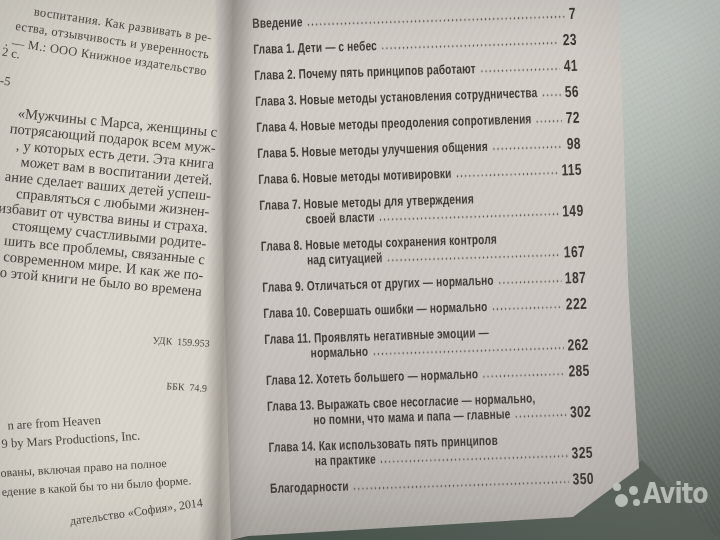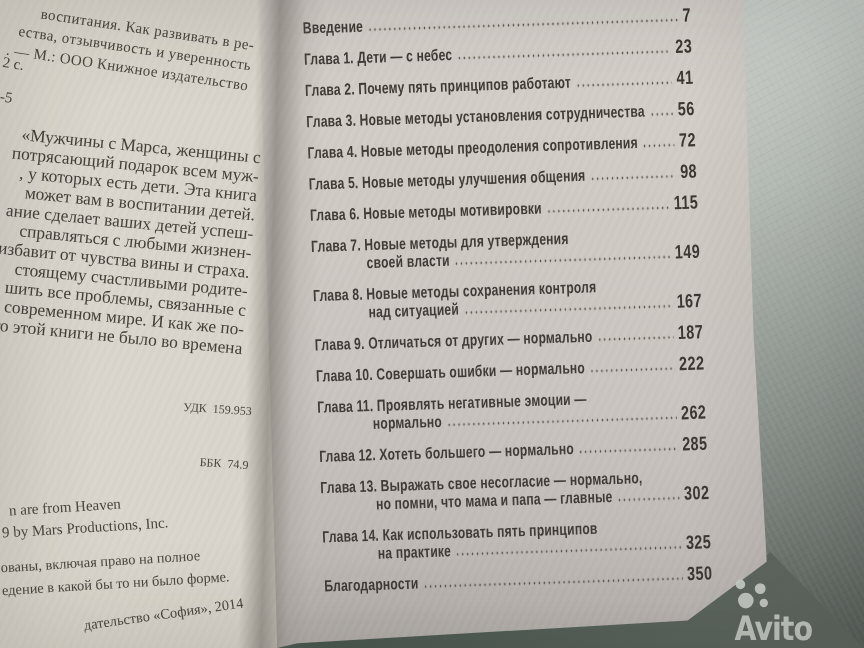--- a/index.html
+++ b/index.html
@@ -59,21 +59,21 @@
   .e2 .r2{display:flex;align-items:flex-end;padding-left:61px;}
   .e2 .e,.e2 .r2{margin-bottom:0;}
   .t{white-space:nowrap;}
   .ld{flex:1;height:3px;margin:0 5px 3px;min-width:10px;
       background-image:radial-gradient(circle,#584f48 1px,transparent 1.2px);
       background-size:5.5px 3px;background-repeat:repeat-x;background-position:0 50%;}
   .n{font-size:16px;font-weight:700;color:#3c3733;letter-spacing:.5px;}
   .m5{margin-top:5px;} .m3{margin-top:3px;} .m6{margin-top:6px;}
 
   
-  .watermark{position:absolute;left:612px;top:480px;z-index:7;display:flex;color:#c6cbc4;opacity:.92;flex-direction:column;}
+  .watermark{position:absolute;left:612px;top:480px;z-index:7;display:flex;color:#c6cbc4;opacity:.92;}
   .dots{position:relative;width:31px;height:30px;}
   .dot{position:absolute;border-radius:50%;background:#c6cbc4;}
   .dot-tl{left:1px;top:3px;width:8px;height:8px;}
   .dot-tr{left:17px;top:6px;width:9px;height:9px;}
   .dot-bl{left:3px;top:14px;width:13px;height:13px;}
   .dot-br{left:21px;top:19px;width:7px;height:7px;}
   .wordmark{font:700 28px/30px "DejaVu Sans",sans-serif;letter-spacing:-1px;
       transform:scaleX(.85);transform-origin:0 50%;margin-top:-1px;}
 
   .vignette{position:absolute;inset:0;z-index:8;pointer-events:none;

